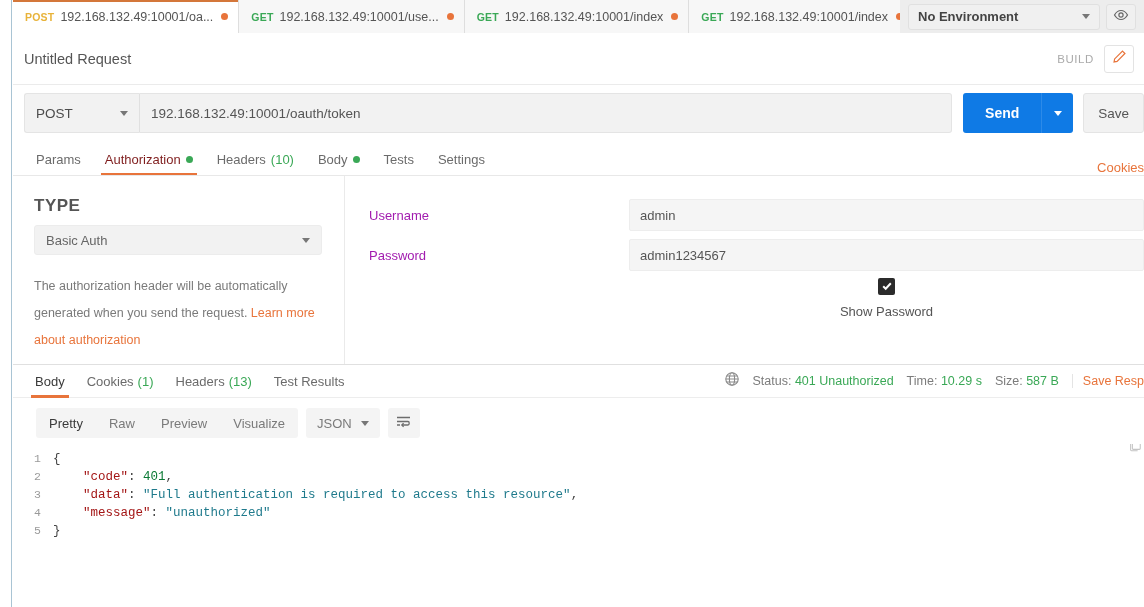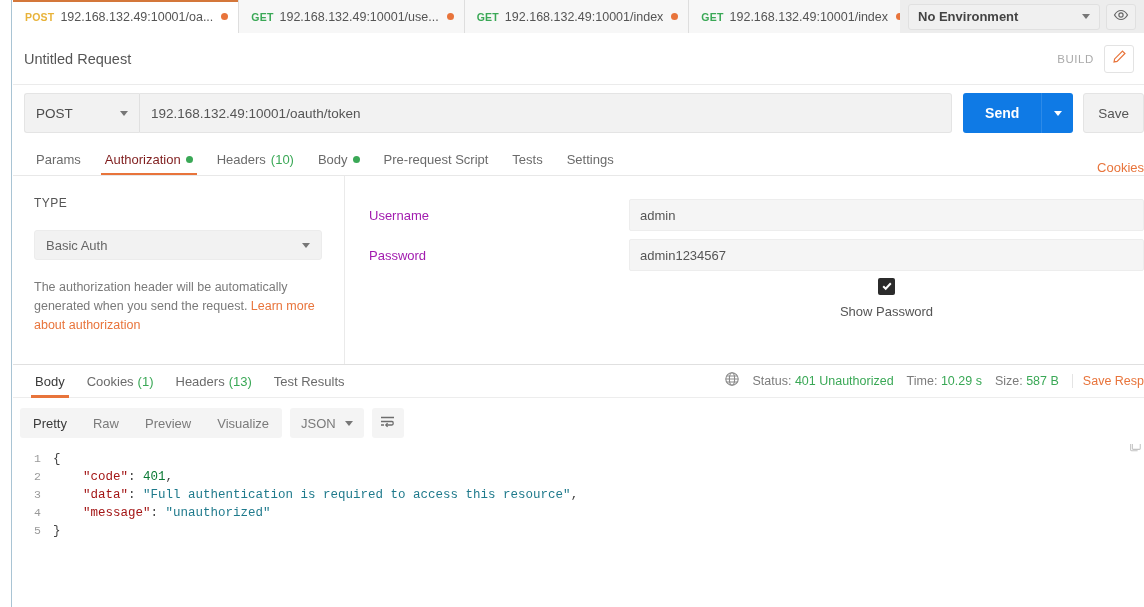--- a/index.html
+++ b/index.html
@@ -126,27 +126,27 @@
   }
   .gdot{ width:7px;height:7px;border-radius:50%; background:#3aa856; }
   .cnt{ color:#3aa856; }
   .cookieslink{
     margin-left:auto; font-size:13px; color:#e8743b; cursor:pointer; padding-right:0; white-space:nowrap;
   }
 
   
   .authpane{ position:absolute; left:13px; top:176px; right:0; height:188px; display:flex; }
   .authleft{ width:332px; border-right:1px solid #eaeaea; padding:20px 22px 0 21px; height:188px; }
-  .typelbl{ font-size:12px; color:#555; font-weight:normal; letter-spacing:.5px; margin-bottom:20px; }
+  .typelbl{ font-size:17px; color:#555; font-weight:bold; letter-spacing:.5px; margin-bottom:9px; }
   .typesel{
     height:30px; background:#f2f2f2; border:1px solid #ececec; border-radius:3px;
     display:flex;align-items:center;justify-content:space-between; padding:0 11px;
     font-size:13px; color:#666; cursor:pointer;
   }
-  .authnote{ margin-top:18px; font-size:12.5px; line-height:19px; color:#7a7a7a; }
+  .authnote{ margin-top:18px; font-size:12.5px; line-height:27px; color:#7a7a7a; }
   .authnote a{ color:#e8743b; text-decoration:none; cursor:pointer; }
 
   .authright{ flex:1; padding:22px 0 0 24px; }
   .frow{ display:flex; align-items:center; height:34px; margin-bottom:6px; }
   .flabel{ width:260px; font-size:13px; color:#a21caf; }
   .finput{
     flex:1; height:32px; background:#f5f5f5; border:1px solid #ededed; border-radius:2px;
     display:flex; align-items:center; padding:0 10px; font-size:13px; color:#555; cursor:text;
   }
   .chkrow{ display:flex; align-items:center; margin-left:260px; margin-top:6px; gap:9px;flex-direction:column; }
@@ -170,21 +170,21 @@
   .rstab.active:after{
     content:""; position:absolute; left:7px; right:7px; bottom:0; height:2.5px; background:#e8743b;
   }
   .statusbar{ margin-left:auto; display:flex; align-items:center; gap:13px; padding-right:0; white-space:nowrap; }
   .stitem{ font-size:12.5px; color:#7c7c7c; }
   .stval{ color:#3aa856; }
   .saveresp{ font-size:12.5px; color:#e8743b; cursor:pointer; padding-left:10px; border-left:1px solid #e4e4e4; }
 
   
   .resptoolbar{
-    position:absolute; left:20px; top:408px; height:30px; display:flex; align-items:center; gap:8px;
+    position:absolute; left:36px; top:408px; height:30px; display:flex; align-items:center; gap:8px;
   }
   .fmtgroup{ display:flex; background:#f4f4f4; border-radius:3px; height:30px; align-items:center; }
   .fmtbtn{
     height:30px; padding:0 13px; display:flex; align-items:center;
     font-size:13px; color:#7a7a7a; cursor:pointer;
   }
   .fmtbtn.active{ color:#3a3a3a; }
   .langsel{
     height:30px; background:#f4f4f4; border-radius:3px; display:flex; align-items:center;
     gap:9px; padding:0 11px; font-size:13px; color:#7a7a7a; cursor:pointer;
@@ -297,23 +297,20 @@
           <span>Authorization</span>
           <span class="gdot"></span>
         </div>
         <div class="rqtab">
           <span>Headers</span>
           <span class="cnt">(10)</span>
         </div>
         <div class="rqtab">
           <span>Body</span>
           <span class="gdot"></span>
-        </div>
-        <div class="rqtab">
-          <span>Pre-request Script</span>
         </div>
         <div class="rqtab">
           <span>Tests</span>
         </div>
         <div class="rqtab">
           <span>Settings</span>
         </div>
       </div>
     <div class="cookieslink">Cookies</div>
   </div>

